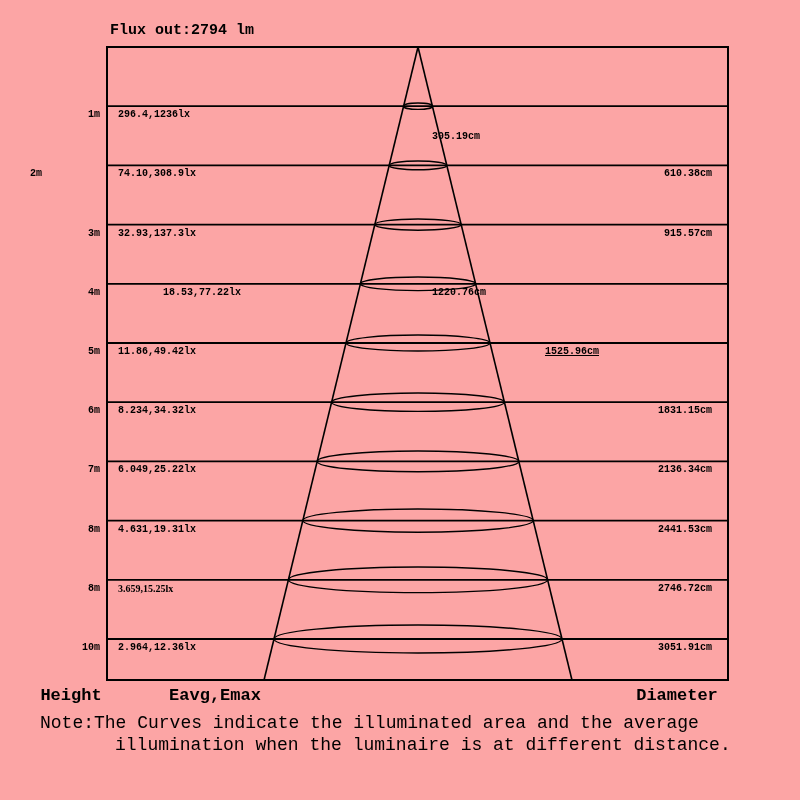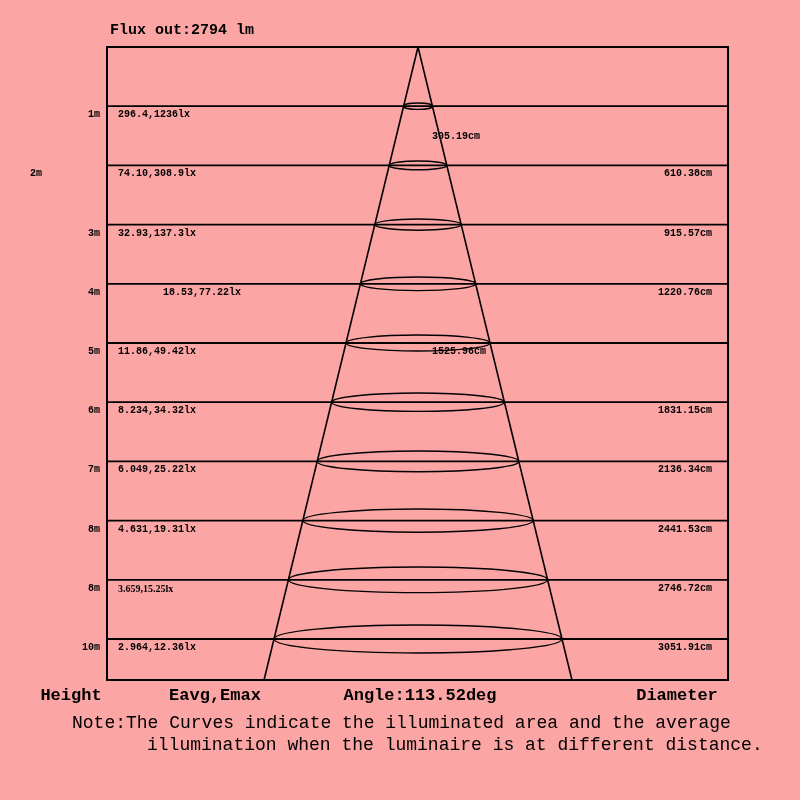--- a/index.html
+++ b/index.html
@@ -30,21 +30,20 @@
     font-weight: bold;
   }
   .axis-label {
     font-size: 17px;
     font-weight: bold;
     transform: translateX(-50%);
   }
   .note-text {
     font-size: 18px;
     font-weight: normal;
-    margin-left: 32px;
   }
   #diagram-svg {
     position: absolute;
     left: 0;
     top: 0;
   }
 </style>
 </head>
 <body>
 
@@ -83,42 +82,41 @@
       <div class="abs row-text" style="left: 118px; top: 110.2px;">296.4,1236lx</div>
       <div class="abs row-text" style="left: 432px; width: 280px; text-align: left; top: 114px; margin-top: 18px;">305.19cm</div>
       <div class="abs row-text" style="left: 30px; width: 70px; text-align: left; top: 169.4px;">2m</div>
       <div class="abs row-text" style="left: 118px; top: 169.4px;">74.10,308.9lx</div>
       <div class="abs row-text" style="left: 432px; width: 280px; text-align: right; top: 169.4px;">610.38cm</div>
       <div class="abs row-text" style="left: 30px; width: 70px; text-align: right; top: 228.6px;">3m</div>
       <div class="abs row-text" style="left: 118px; top: 228.6px;">32.93,137.3lx</div>
       <div class="abs row-text" style="left: 432px; width: 280px; text-align: right; top: 228.6px;">915.57cm</div>
       <div class="abs row-text" style="left: 30px; width: 70px; text-align: right; top: 287.8px;">4m</div>
       <div class="abs row-text" style="left: 118px; top: 287.8px; margin-left: 45px;">18.53,77.22lx</div>
-      <div class="abs row-text" style="left: 432px; width: 280px; text-align: right; top: 287.8px;">1220.76cm</div>
+      <div class="abs row-text" style="left: 432px; width: 280px; text-align: left; top: 287.8px;">1220.76cm</div>
       <div class="abs row-text" style="left: 30px; width: 70px; text-align: right; top: 347px;">5m</div>
       <div class="abs row-text" style="left: 118px; top: 347px;">11.86,49.42lx</div>
-      <div class="abs row-text" style="left: 432px; width: 280px; text-align: left; top: 347px;">1525.96cm</div>
+      <div class="abs row-text" style="left: 432px; width: 280px; text-align: center; top: 347px; text-decoration: underline;">1525.96cm</div>
       <div class="abs row-text" style="left: 30px; width: 70px; text-align: right; top: 406.2px;">6m</div>
       <div class="abs row-text" style="left: 118px; top: 406.2px;">8.234,34.32lx</div>
       <div class="abs row-text" style="left: 432px; width: 280px; text-align: right; top: 406.2px;">1831.15cm</div>
       <div class="abs row-text" style="left: 30px; width: 70px; text-align: right; top: 465.4px;">7m</div>
       <div class="abs row-text" style="left: 118px; top: 465.4px;">6.049,25.22lx</div>
       <div class="abs row-text" style="left: 432px; width: 280px; text-align: right; top: 465.4px;">2136.34cm</div>
       <div class="abs row-text" style="left: 30px; width: 70px; text-align: right; top: 524.6px;">8m</div>
       <div class="abs row-text" style="left: 118px; top: 524.6px;">4.631,19.31lx</div>
       <div class="abs row-text" style="left: 432px; width: 280px; text-align: right; top: 524.6px;">2441.53cm</div>
       <div class="abs row-text" style="left: 30px; width: 70px; text-align: right; top: 583.8px;">8m</div>
       <div class="abs row-text" style="left: 118px; top: 583.8px; font-family: Liberation Serif, serif;">3.659,15.25lx</div>
       <div class="abs row-text" style="left: 432px; width: 280px; text-align: right; top: 583.8px;">2746.72cm</div>
       <div class="abs row-text" style="left: 30px; width: 70px; text-align: right; top: 643px;">10m</div>
       <div class="abs row-text" style="left: 118px; top: 643px;">2.964,12.36lx</div>
       <div class="abs row-text" style="left: 432px; width: 280px; text-align: right; top: 643px;">3051.91cm</div>
     </div>
 
   <div class="abs axis-label" style="left:71px; top:687px;">Height</div>
   <div class="abs axis-label" style="left:215px; top:687px;">Eavg,Emax</div>
-  <div class="abs axis-label" style="left:420px; top:687px;">Angle:113.52deg</div>
   <div class="abs axis-label" style="left:677px; top:687px;">Diameter</div>
 
   <div class="abs note-text" style="left:40px; top:714px;">Note:The Curves indicate the illuminated area and the average</div>
   <div class="abs note-text" style="left:115px; top:736px;">illumination when the luminaire is at different distance.</div>
 
 </div>
 
 </body></html>

